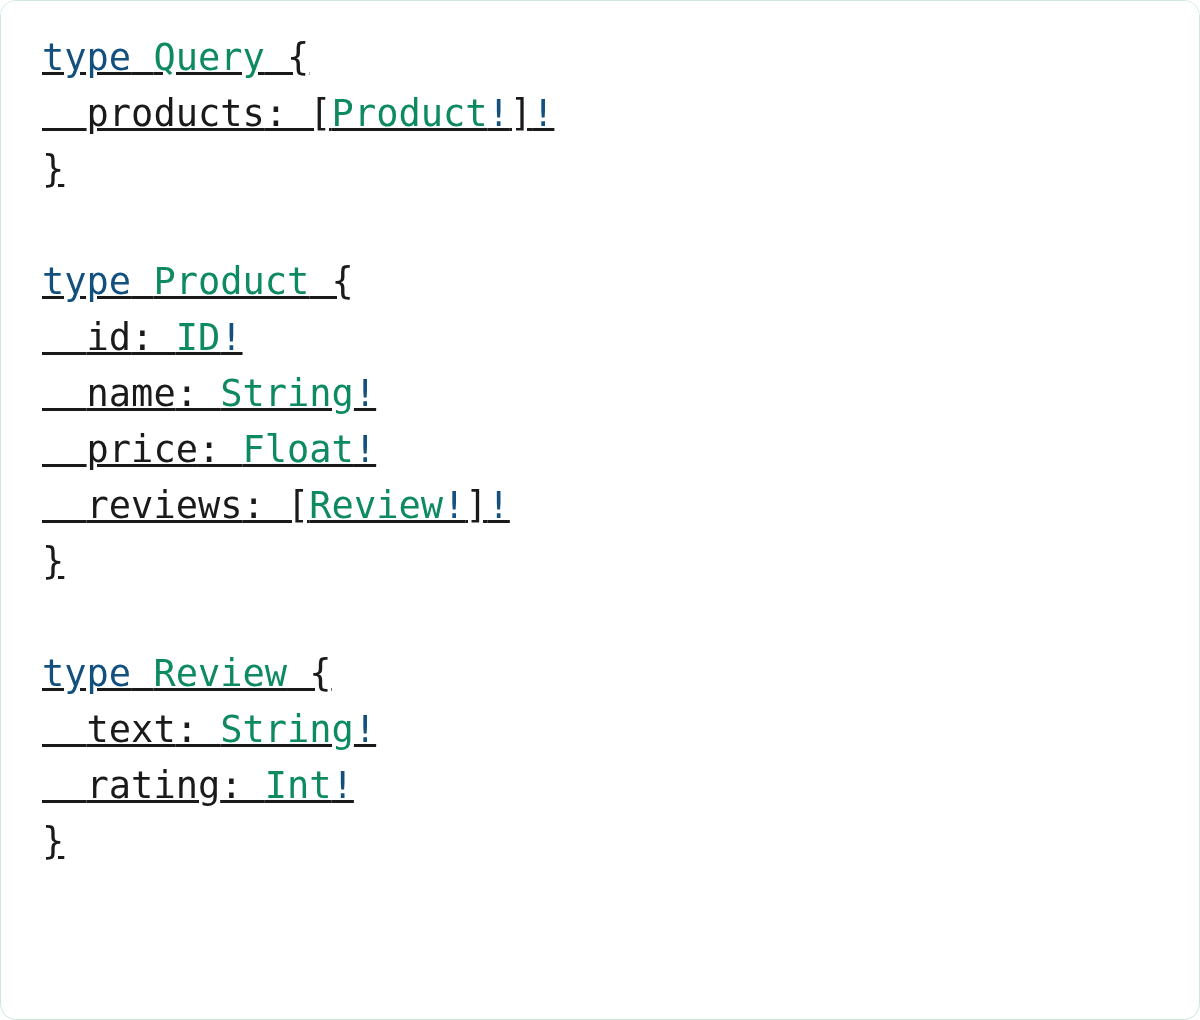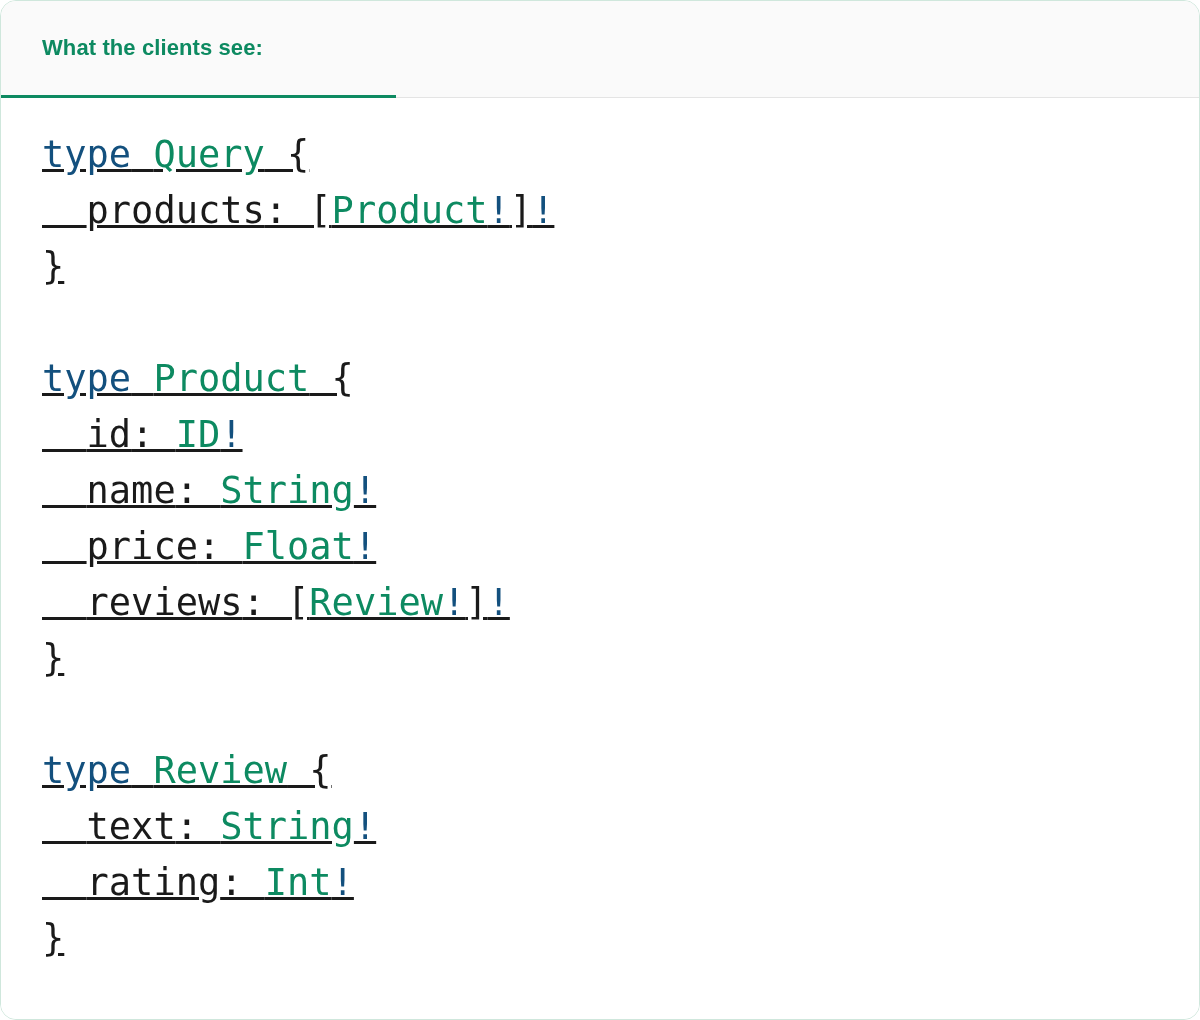--- a/index.html
+++ b/index.html
@@ -77,23 +77,18 @@
   .tok-kw   { color: #13507e; }
   .tok-type { color: #0d8a61; }
   .tok-bang { color: #13507e; }
   .tok-punct, .tok-field { color: #1a1a1a; }
 </style>
 </head>
 <body>
 
 <div class="card">
 
-  <div class="tabstrip">
-    <div class="tab">
-      <span class="tab-label">What the clients see:</span>
-    </div>
-  </div>
 
   <div class="code-area">
     <pre class="code"><code><span class="ln"><span class="tok-kw">type</span><span class="tok-punct"> </span><span class="tok-type">Query</span><span class="tok-punct"> {</span></span><span class="ln"><span class="tok-punct">  </span><span class="tok-field">products</span><span class="tok-punct">: [</span><span class="tok-type">Product</span><span class="tok-bang">!</span><span class="tok-punct">]</span><span class="tok-bang">!</span></span><span class="ln"><span class="tok-punct">}</span></span><span class="ln blank">​</span><span class="ln"><span class="tok-kw">type</span><span class="tok-punct"> </span><span class="tok-type">Product</span><span class="tok-punct"> {</span></span><span class="ln"><span class="tok-punct">  </span><span class="tok-field">id</span><span class="tok-punct">: </span><span class="tok-type">ID</span><span class="tok-bang">!</span></span><span class="ln"><span class="tok-punct">  </span><span class="tok-field">name</span><span class="tok-punct">: </span><span class="tok-type">String</span><span class="tok-bang">!</span></span><span class="ln"><span class="tok-punct">  </span><span class="tok-field">price</span><span class="tok-punct">: </span><span class="tok-type">Float</span><span class="tok-bang">!</span></span><span class="ln"><span class="tok-punct">  </span><span class="tok-field">reviews</span><span class="tok-punct">: [</span><span class="tok-type">Review</span><span class="tok-bang">!</span><span class="tok-punct">]</span><span class="tok-bang">!</span></span><span class="ln"><span class="tok-punct">}</span></span><span class="ln blank">​</span><span class="ln"><span class="tok-kw">type</span><span class="tok-punct"> </span><span class="tok-type">Review</span><span class="tok-punct"> {</span></span><span class="ln"><span class="tok-punct">  </span><span class="tok-field">text</span><span class="tok-punct">: </span><span class="tok-type">String</span><span class="tok-bang">!</span></span><span class="ln"><span class="tok-punct">  </span><span class="tok-field">rating</span><span class="tok-punct">: </span><span class="tok-type">Int</span><span class="tok-bang">!</span></span><span class="ln"><span class="tok-punct">}</span></span></code></pre>
   </div>
 
 </div>
 
 </body></html>

